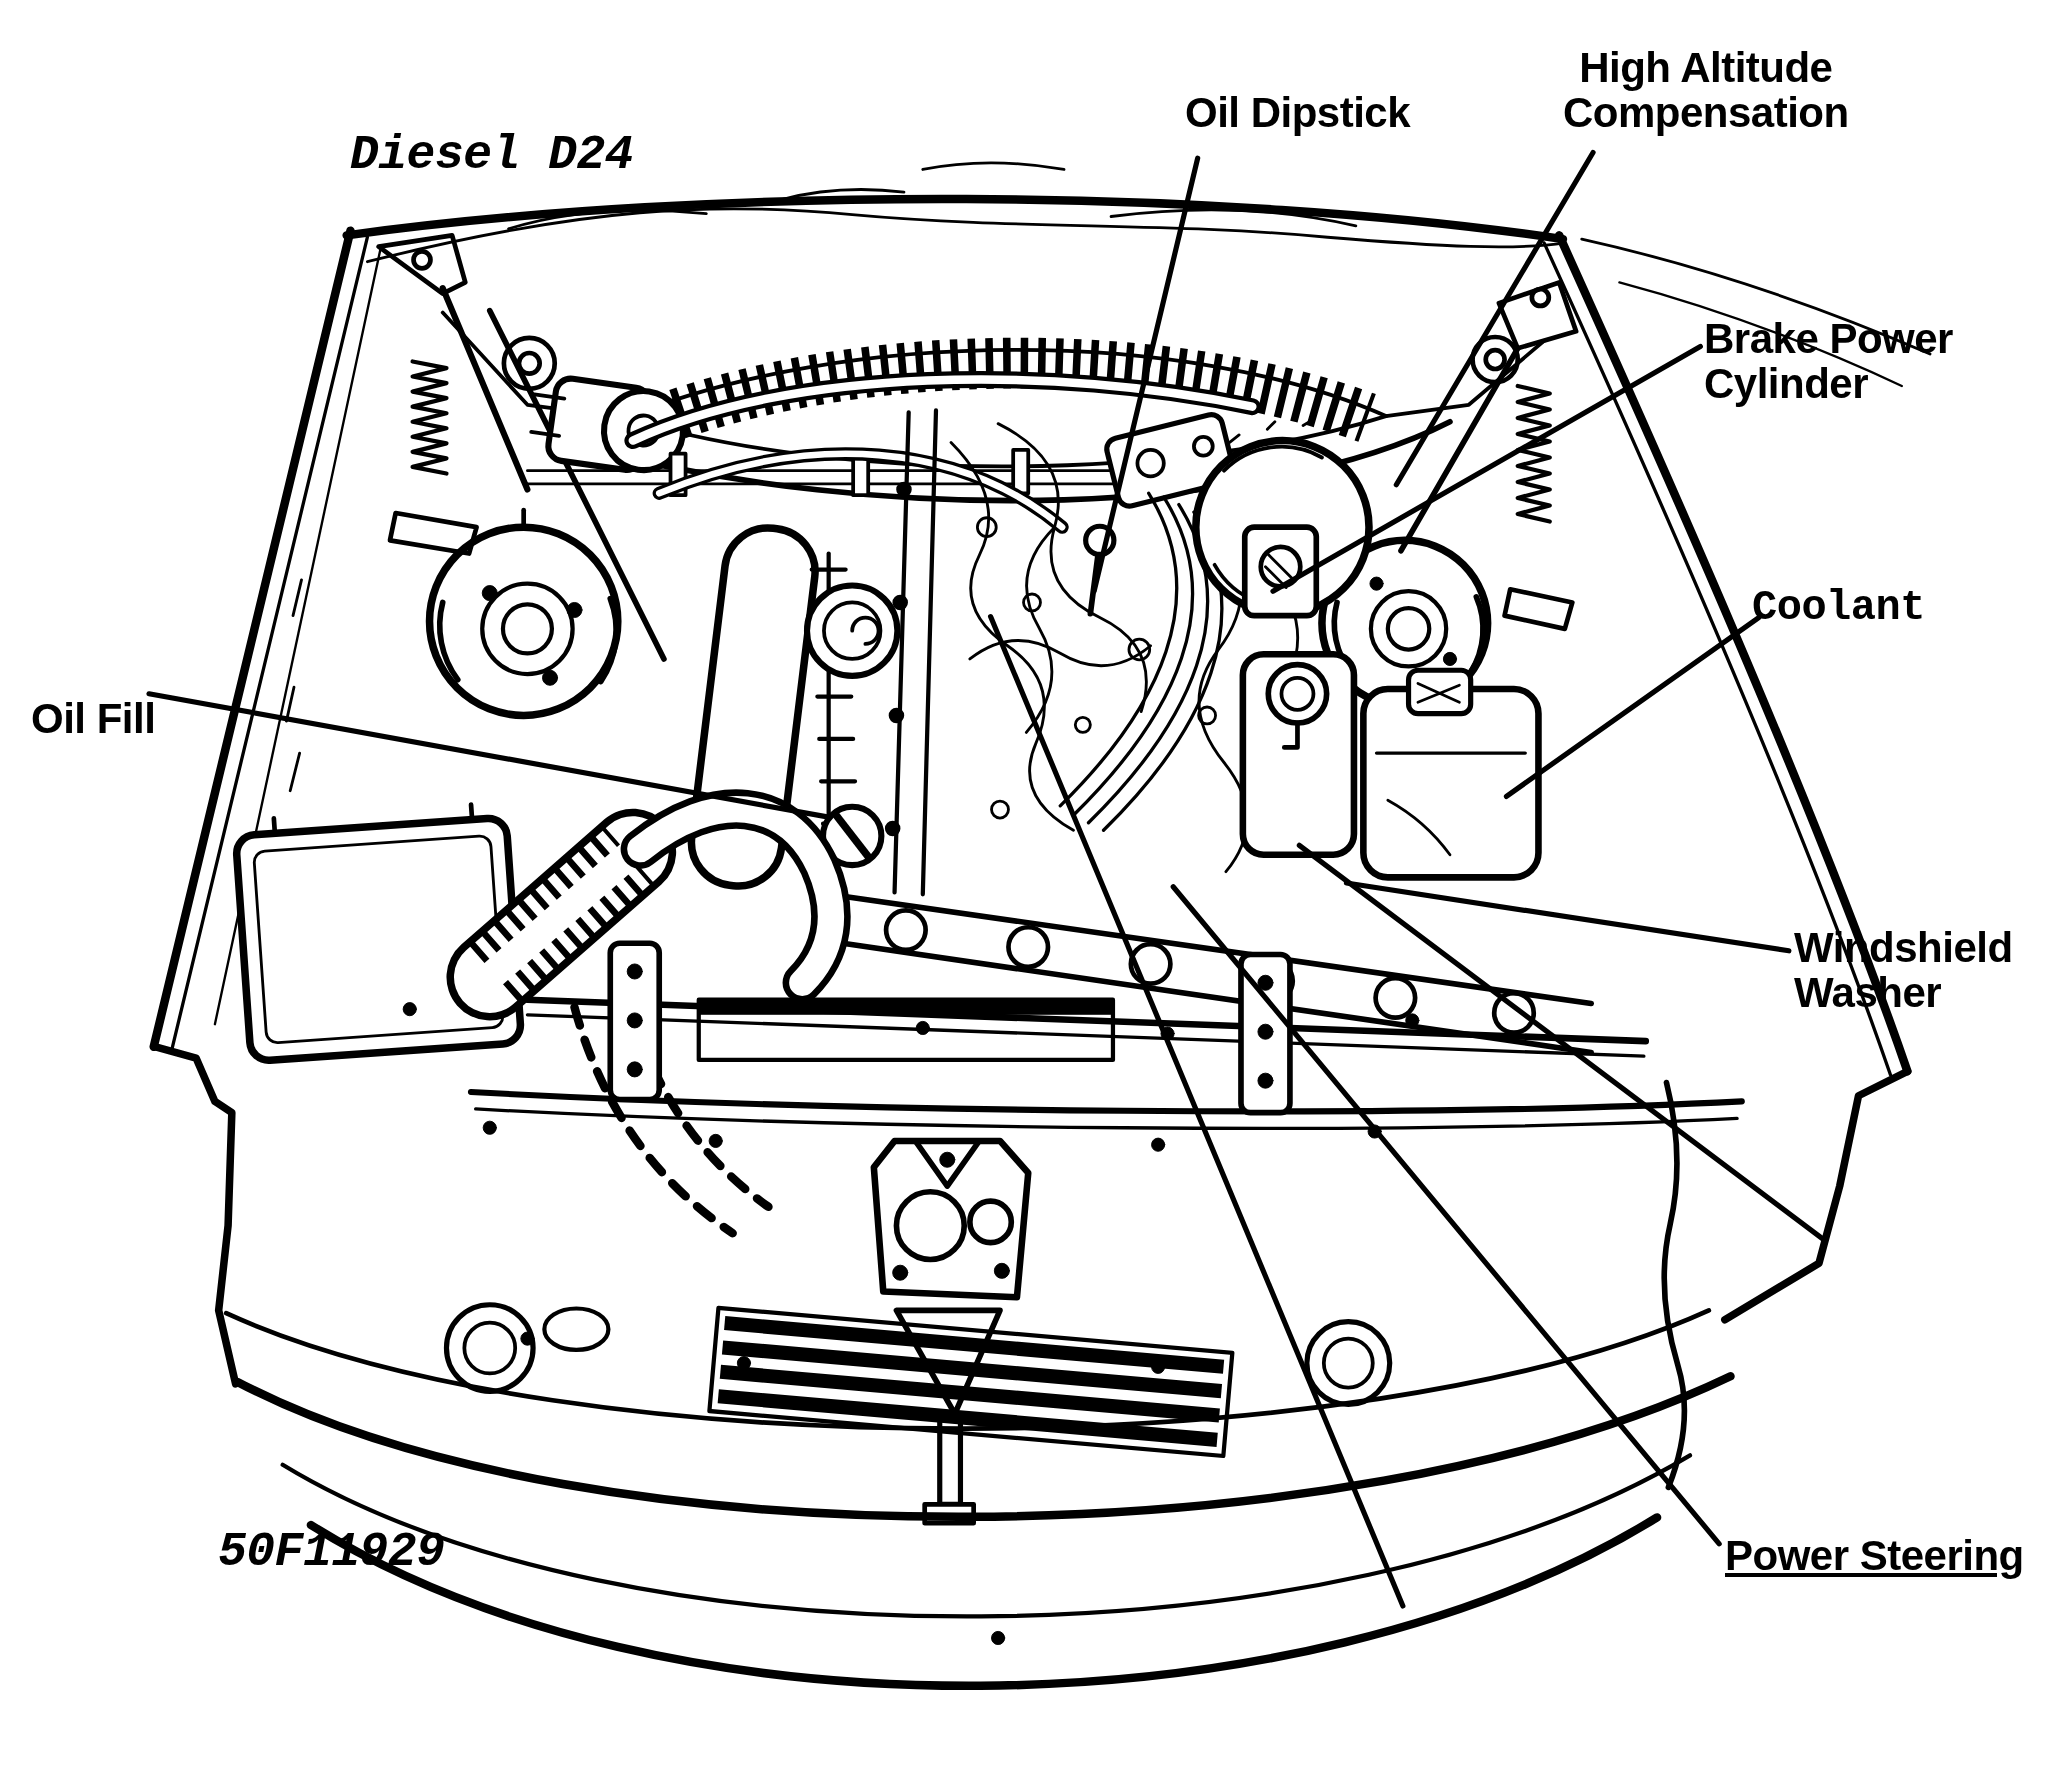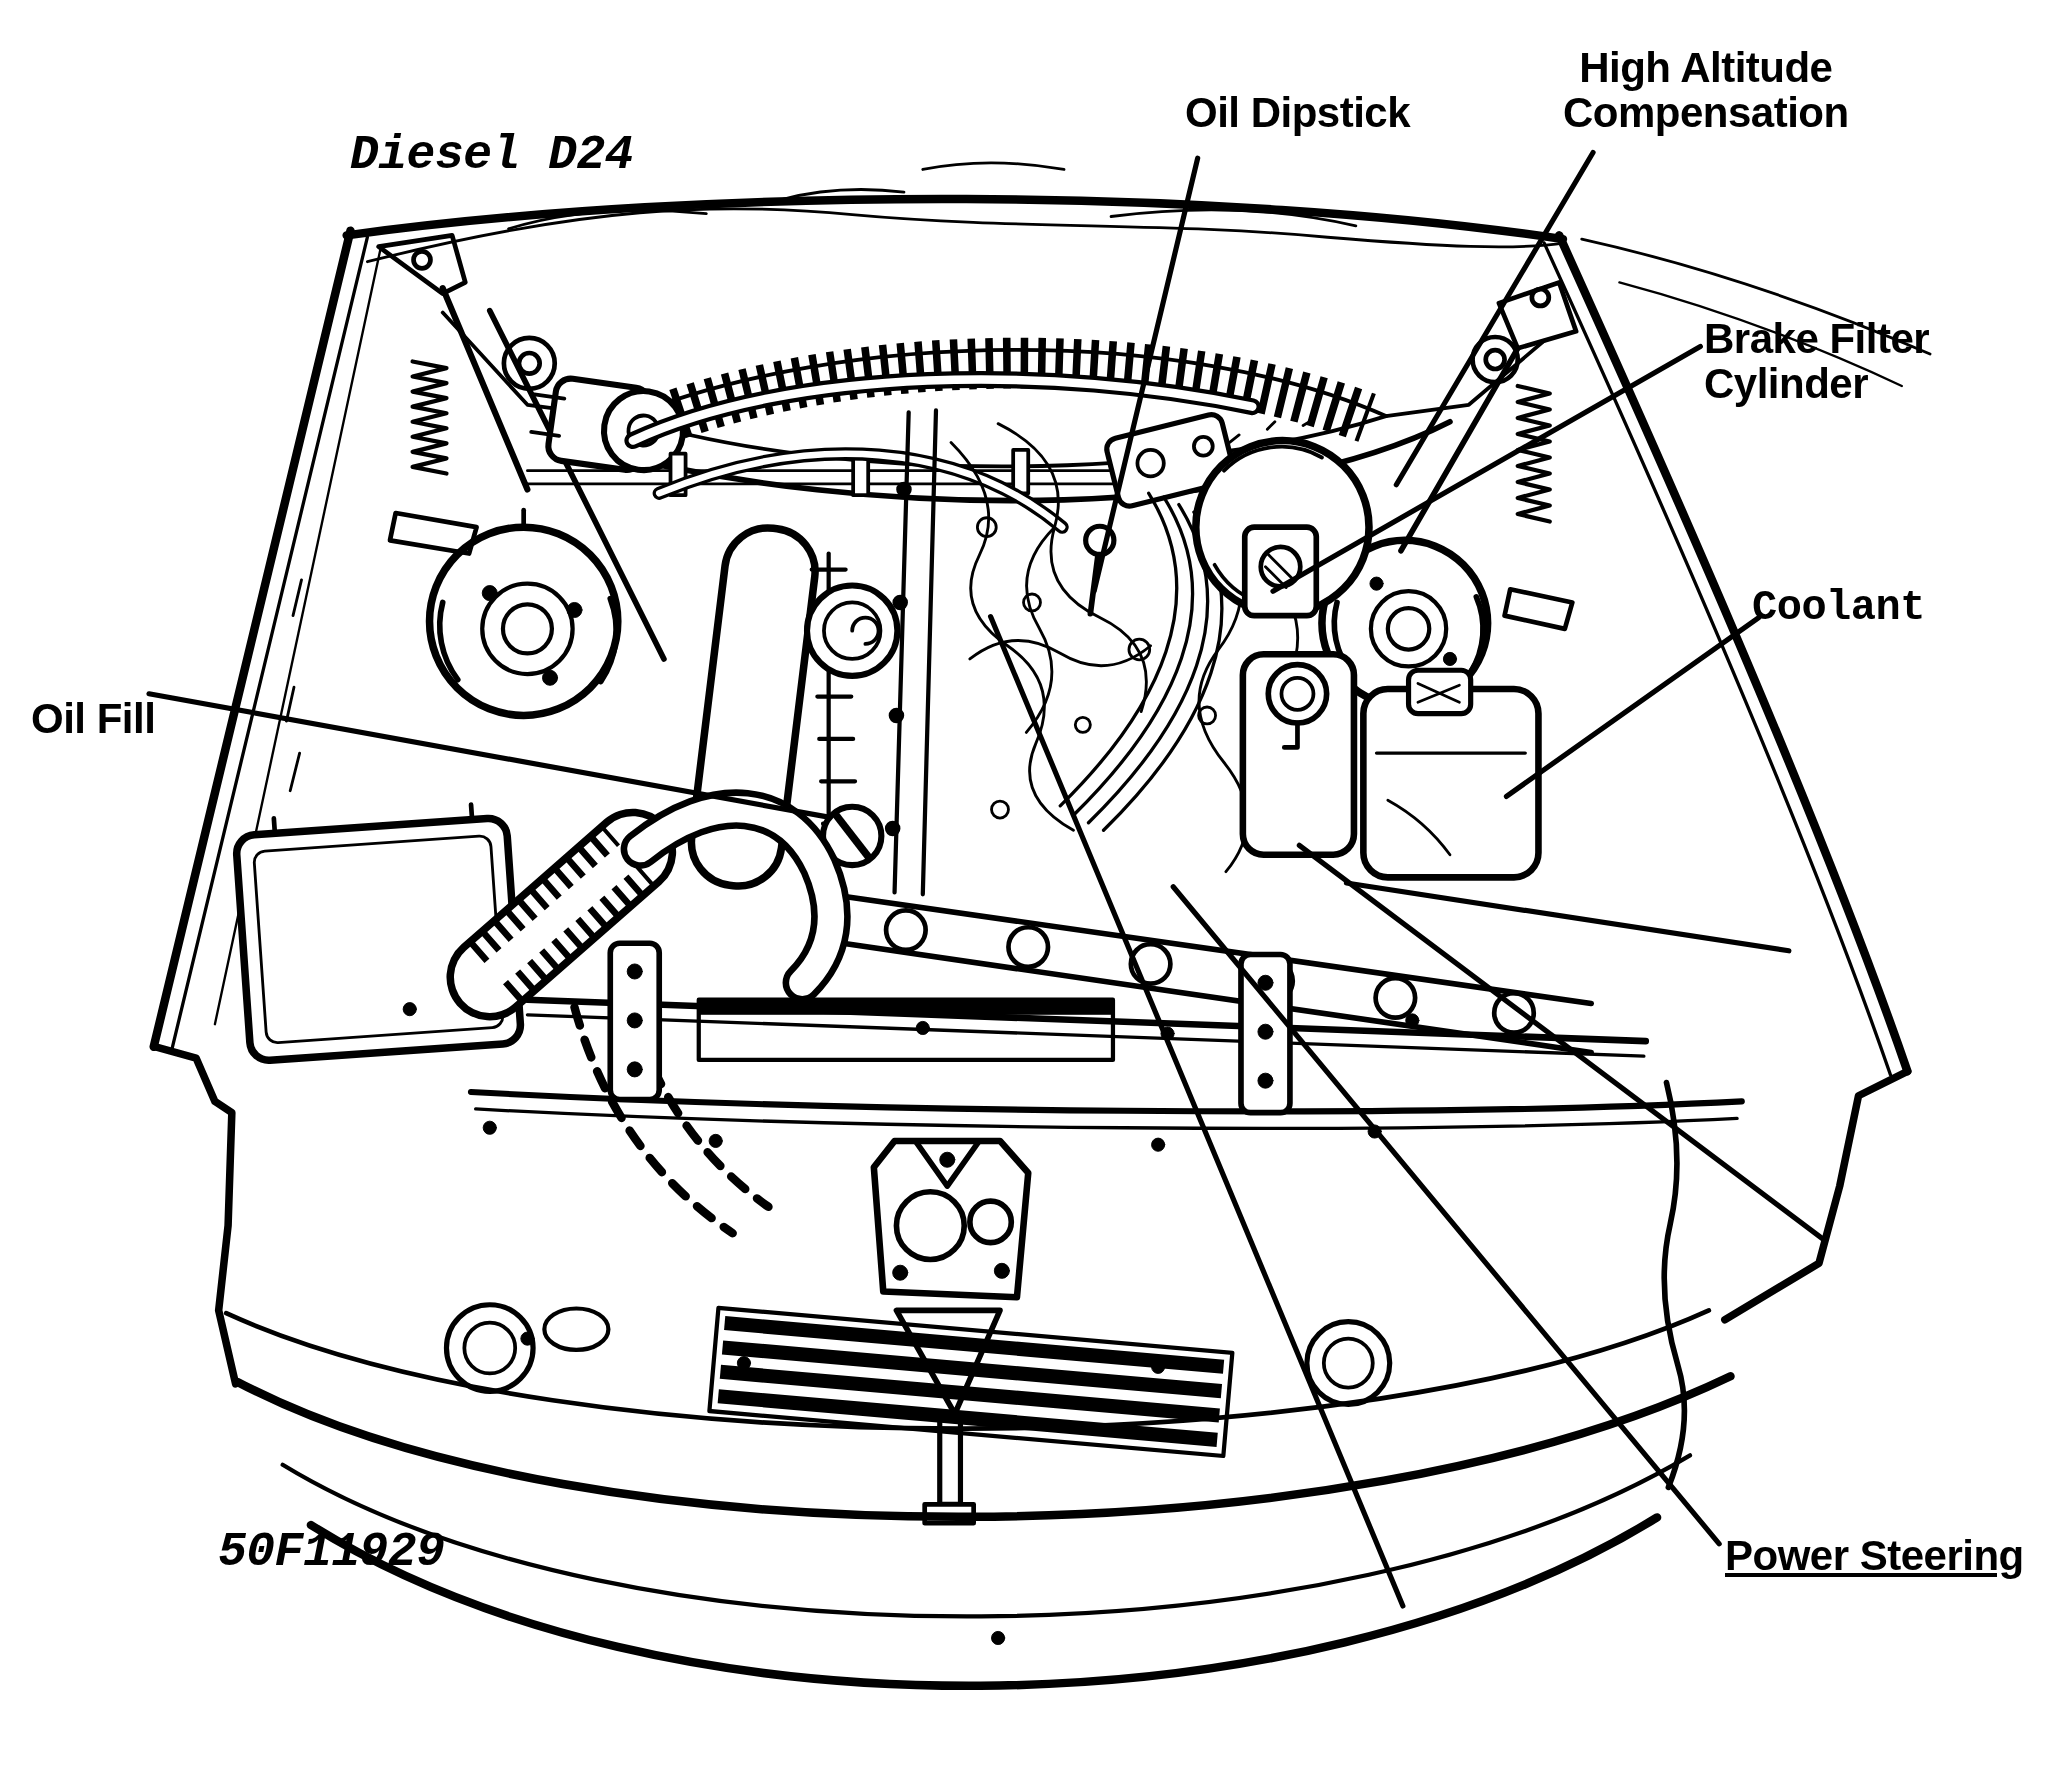--- a/index.html
+++ b/index.html
@@ -336,28 +336,32 @@
   <div class="lbl italic" style="left:350px;top:130px;">Diesel D24</div>
 
   <div class="lbl" style="left:1185px;top:90px;">Oil Dipstick</div>
 
   <div class="lbl" style="left:1563px;top:45px;text-align:center;">
     <div>High Altitude</div>
     <div>Compensation</div>
   </div>
 
   <div class="lbl" style="left:1704px;top:316px;">
-    <div>Brake Filter</div>
+    <div>Brake Power</div>
     <div>Cylinder</div>
   </div>
 
   <div class="lbl" style="left:1752px;top:586px;font-family:Liberation Mono, monospace;">Coolant</div>
 
   <div class="lbl" style="left:31px;top:664px;margin-top:32px;">Oil Fill</div>
 
+  <div class="lbl" style="left:1794px;top:925px;">
+    <div>Windshield</div>
+    <div>Washer</div>
+  </div>
 
 
   <div class="lbl" style="left:1725px;top:1533px;text-decoration:underline;">Power Steering</div>
 
 
   <div class="lbl italic" style="left:218px;top:1527px;">50F11929</div>
 
 </div>
 
 

